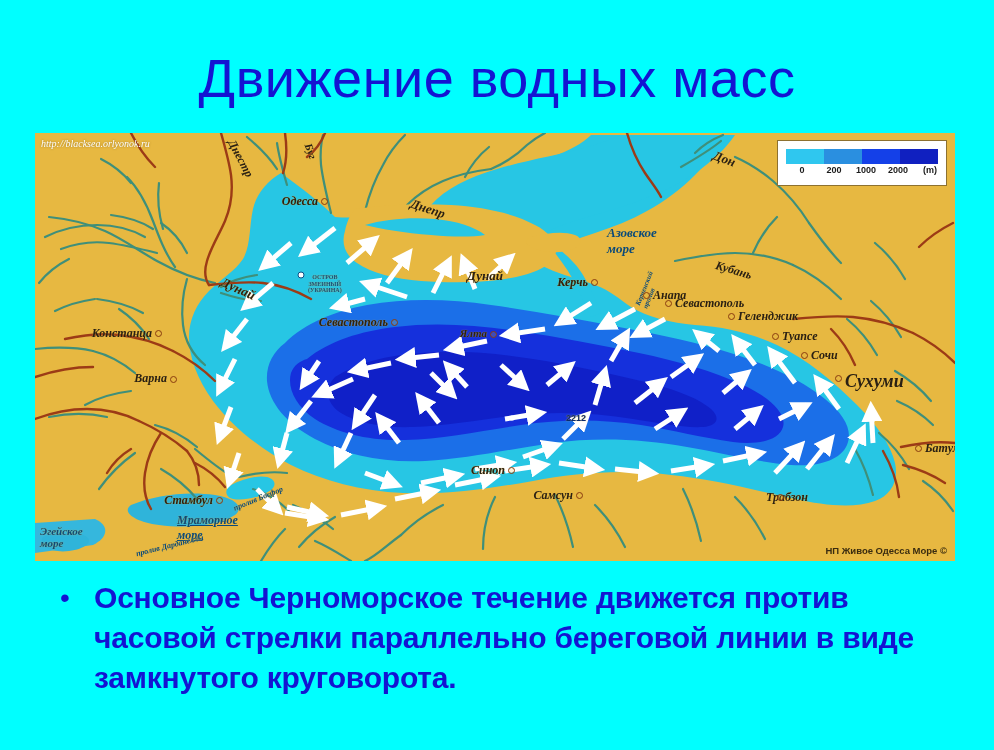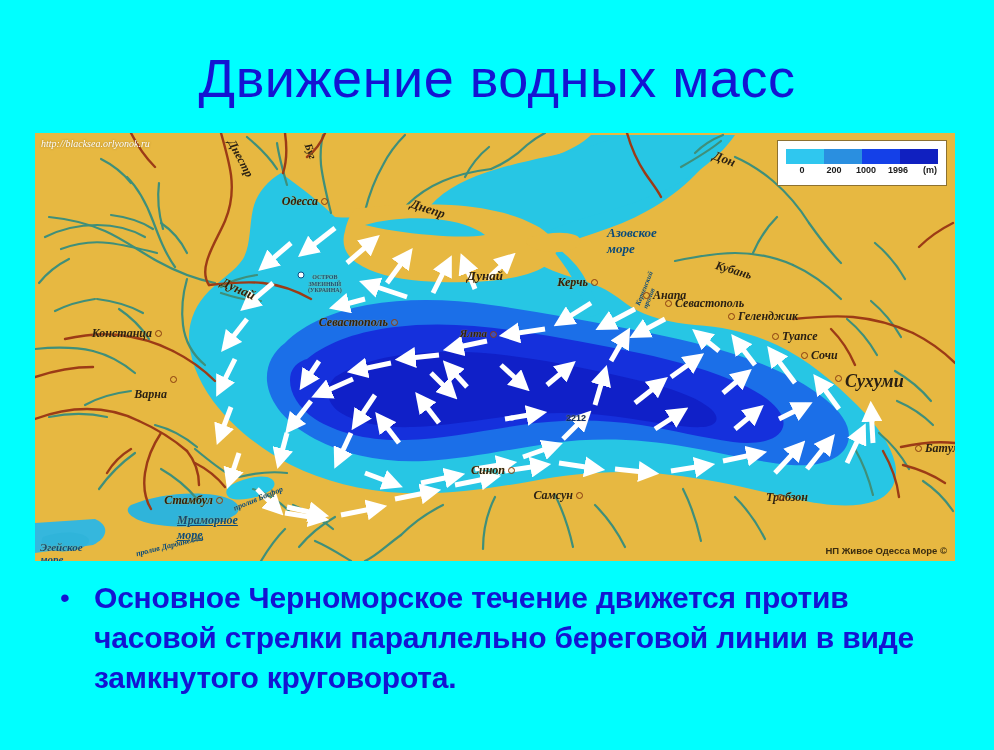--- a/index.html
+++ b/index.html
@@ -477,38 +477,38 @@
       <path d="M 744 286 L 772 272"></path>
       <path d="M 688 260 L 712 240"></path>
       <path d="M 512 252 L 536 232"></path>
       <path d="M 284 228 L 268 252"></path>
     </g>
   </svg>
 
   <div id="map-text-layer">
       <div class="mlabel sea" style="left: 572px; top: 92px; font-size: 13px;">Азовское<br>море</div>
       <div class="mlabel sea" style="left: 142px; top: 380px; font-size: 12px; text-decoration: underline;">Мраморное<br>море</div>
-      <div class="mlabel sea" style="left: 5px; top: 392px; font-size: 11px; margin-top: 16px;">Эгейское<br>море</div>
+      <div class="mlabel sea" style="left: 5px; top: 392px; font-size: 11px;">Эгейское<br>море</div>
       <div class="mlabel " style="left: 432px; top: 135px; font-size: 13px;">Дунай</div>
       <div class="mlabel " style="left: 185px; top: 18px; font-size: 12px; transform: rotate(62deg);">Днестр</div>
       <div class="mlabel " style="left: 268px; top: 12px; font-size: 11px; transform: rotate(70deg);">Буг</div>
       <div class="mlabel " style="left: 375px; top: 68px; font-size: 13px; transform: rotate(18deg);">Днепр</div>
       <div class="mlabel " style="left: 185px; top: 148px; font-size: 13px; transform: rotate(24deg);">Дунай</div>
       <div class="mlabel " style="left: 678px; top: 18px; font-size: 13px; transform: rotate(20deg);">Дон</div>
       <div class="mlabel " style="left: 680px; top: 130px; font-size: 12px; transform: rotate(16deg);">Кубань</div>
       <div class="mlabel strait" style="left: 197px; top: 361px; font-size: 8px; transform: rotate(-22deg);">пролив Босфор</div>
       <div class="mlabel strait" style="left: 100px; top: 408px; font-size: 8px; transform: rotate(-14deg);">пролив Дарданеллы</div>
       <div class="mlabel strait" style="left: 595px; top: 149px; font-size: 7px; transform: rotate(-68deg);">Керченский<br>пролив</div>
       <div class="mlabel island" style="left: 273px; top: 141px; font-size: 6px;">ОСТРОВ<br>ЗМЕИНЫЙ<br>(УКРАИНА)</div>
       <div class="mlabel depthpt" style="left: 483px; top: 280px; font-size: 9px; margin-left: 48px;">2212</div>
       <div class="mlabel " style="top: 61px; font-size: 12px; left: 283px; transform: translateX(-100%);">Одесса</div>
       <div class="city-dot" style="left: 286px; top: 65px;"></div>
       <div class="mlabel " style="top: 193px; font-size: 12px; left: 117px; transform: translateX(-100%);">Констанца</div>
       <div class="city-dot" style="left: 120px; top: 197px;"></div>
-      <div class="mlabel " style="top: 254px; font-size: 12px; left: 132px; transform: translateX(-100%);">Варна</div>
+      <div class="mlabel " style="top: 238px; font-size: 12px; left: 132px; transform: translateX(-100%);">Варна</div>
       <div class="city-dot" style="left: 135px; top: 243px;"></div>
       <div class="mlabel " style="top: 360px; font-size: 12px; left: 178px; transform: translateX(-100%);">Стамбул</div>
       <div class="city-dot" style="left: 181px; top: 364px;"></div>
       <div class="mlabel " style="top: 182px; font-size: 12px; left: 353px; transform: translateX(-100%);">Севастополь</div>
       <div class="city-dot" style="left: 356px; top: 186px;"></div>
       <div class="mlabel " style="top: 194px; font-size: 11px; left: 452px; transform: translateX(-100%);">Ялта</div>
       <div class="city-dot" style="left: 455px; top: 198px;"></div>
       <div class="mlabel " style="top: 142px; font-size: 12px; left: 553px; transform: translateX(-100%);">Керчь</div>
       <div class="city-dot" style="left: 556px; top: 146px;"></div>
       <div class="mlabel " style="top: 155px; font-size: 12px; left: 618px;">Анапа</div>
@@ -541,21 +541,21 @@
     <div id="legend-bar">
         <div style="background: rgb(47, 199, 239);"></div>
         <div style="background: rgb(42, 143, 224);"></div>
         <div style="background: rgb(20, 64, 232);"></div>
         <div style="background: rgb(16, 32, 192);"></div>
       </div>
     <div id="legend-ticks">
         <span>0</span>
         <span>200</span>
         <span>1000</span>
-        <span>1996</span>
+        <span>2000</span>
         <span>(m)</span>
       </div>
   </div>
 
 </div>
 
 <div id="bullet-block">
   <div id="bullet-marker">•</div>
   <div id="bullet-text">Основное Черноморское течение движется против часовой стрелки параллельно береговой линии в виде замкнутого круговорота.</div>
 </div>

